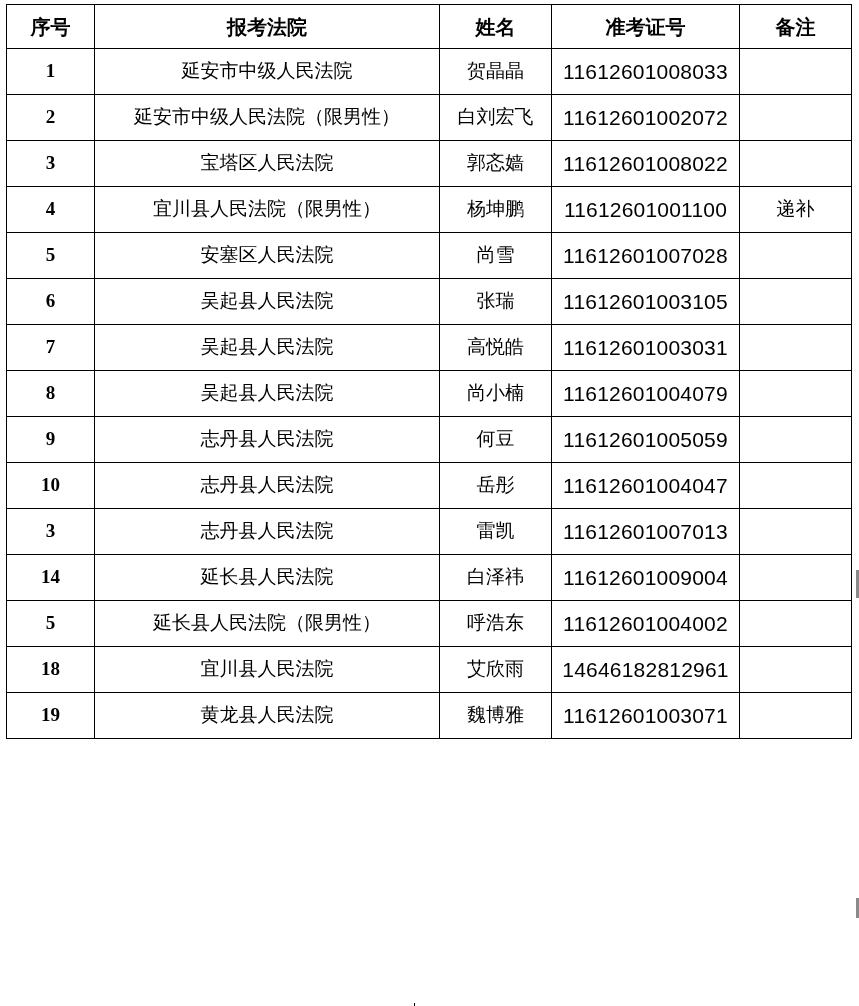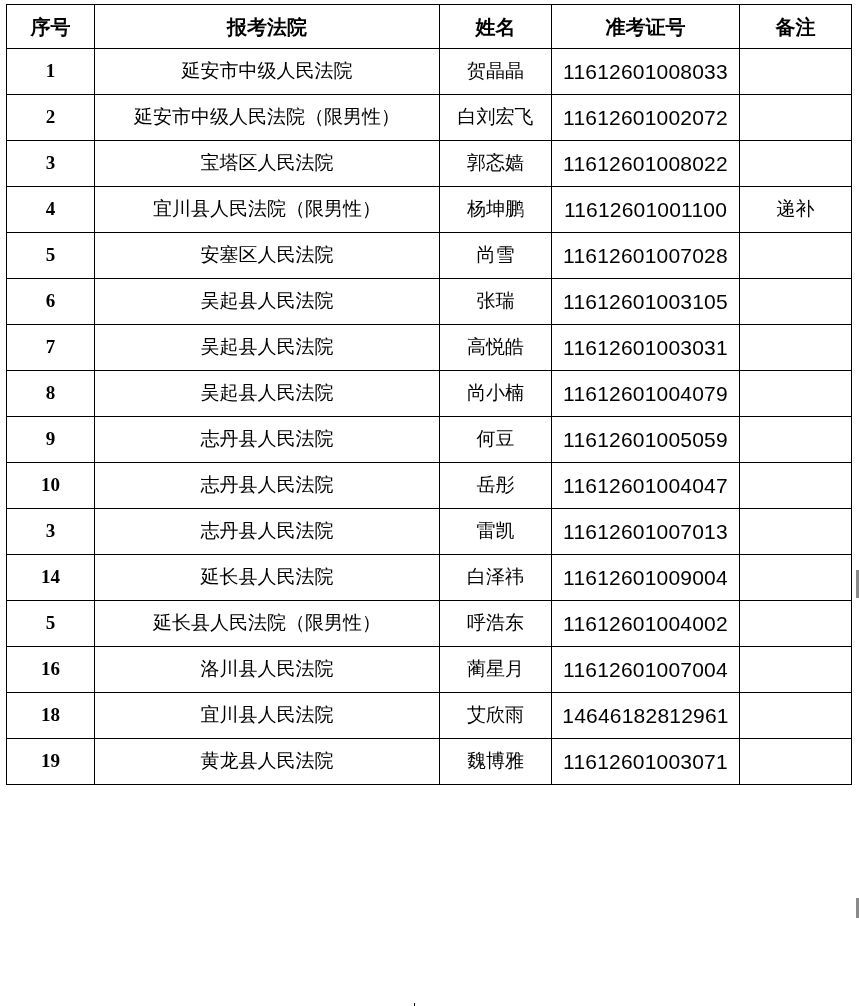--- a/index.html
+++ b/index.html
@@ -187,27 +187,20 @@
           <td class="note"></td>
         </tr>
         <tr>
           <td class="idx">5</td>
           <td class="court">延长县人民法院（限男性）</td>
           <td class="name">呼浩东</td>
           <td class="ticket">11612601004002</td>
           <td class="note"></td>
         </tr>
         <tr>
-          <td class="idx">16</td>
-          <td class="court">洛川县人民法院</td>
-          <td class="name">蔺星月</td>
-          <td class="ticket">11612601007004</td>
-          <td class="note"></td>
-        </tr>
-        <tr>
           <td class="idx">18</td>
           <td class="court">宜川县人民法院</td>
           <td class="name">艾欣雨</td>
           <td class="ticket">14646182812961</td>
           <td class="note"></td>
         </tr>
         <tr>
           <td class="idx">19</td>
           <td class="court">黄龙县人民法院</td>
           <td class="name">魏博雅</td>

